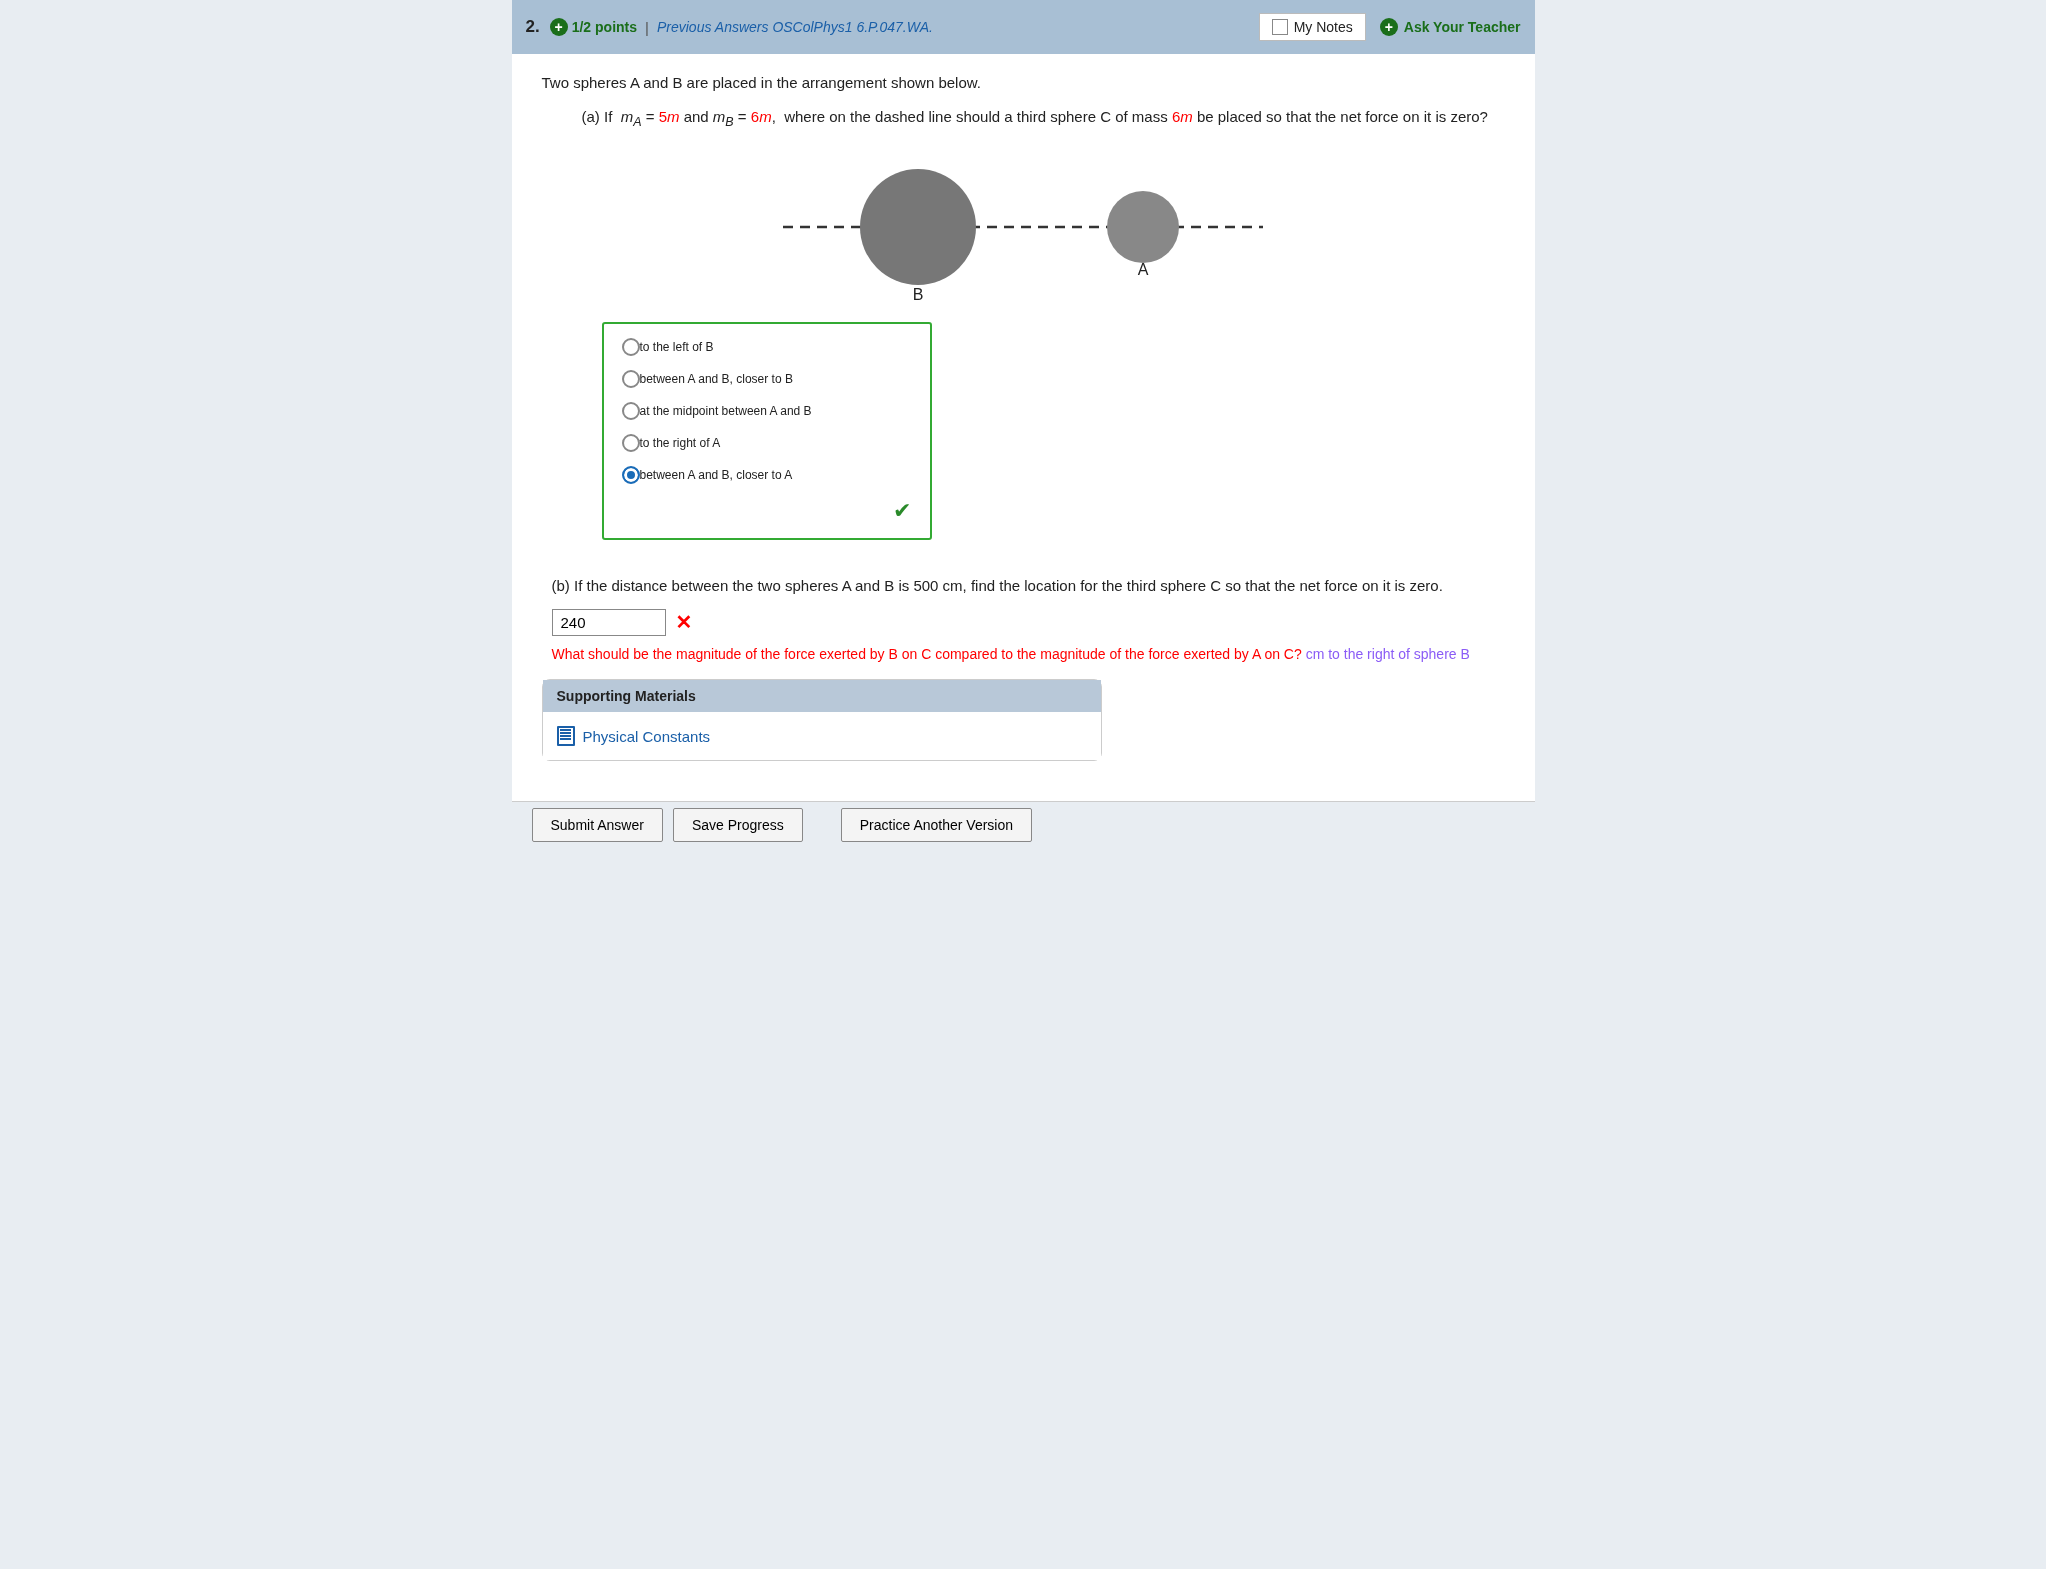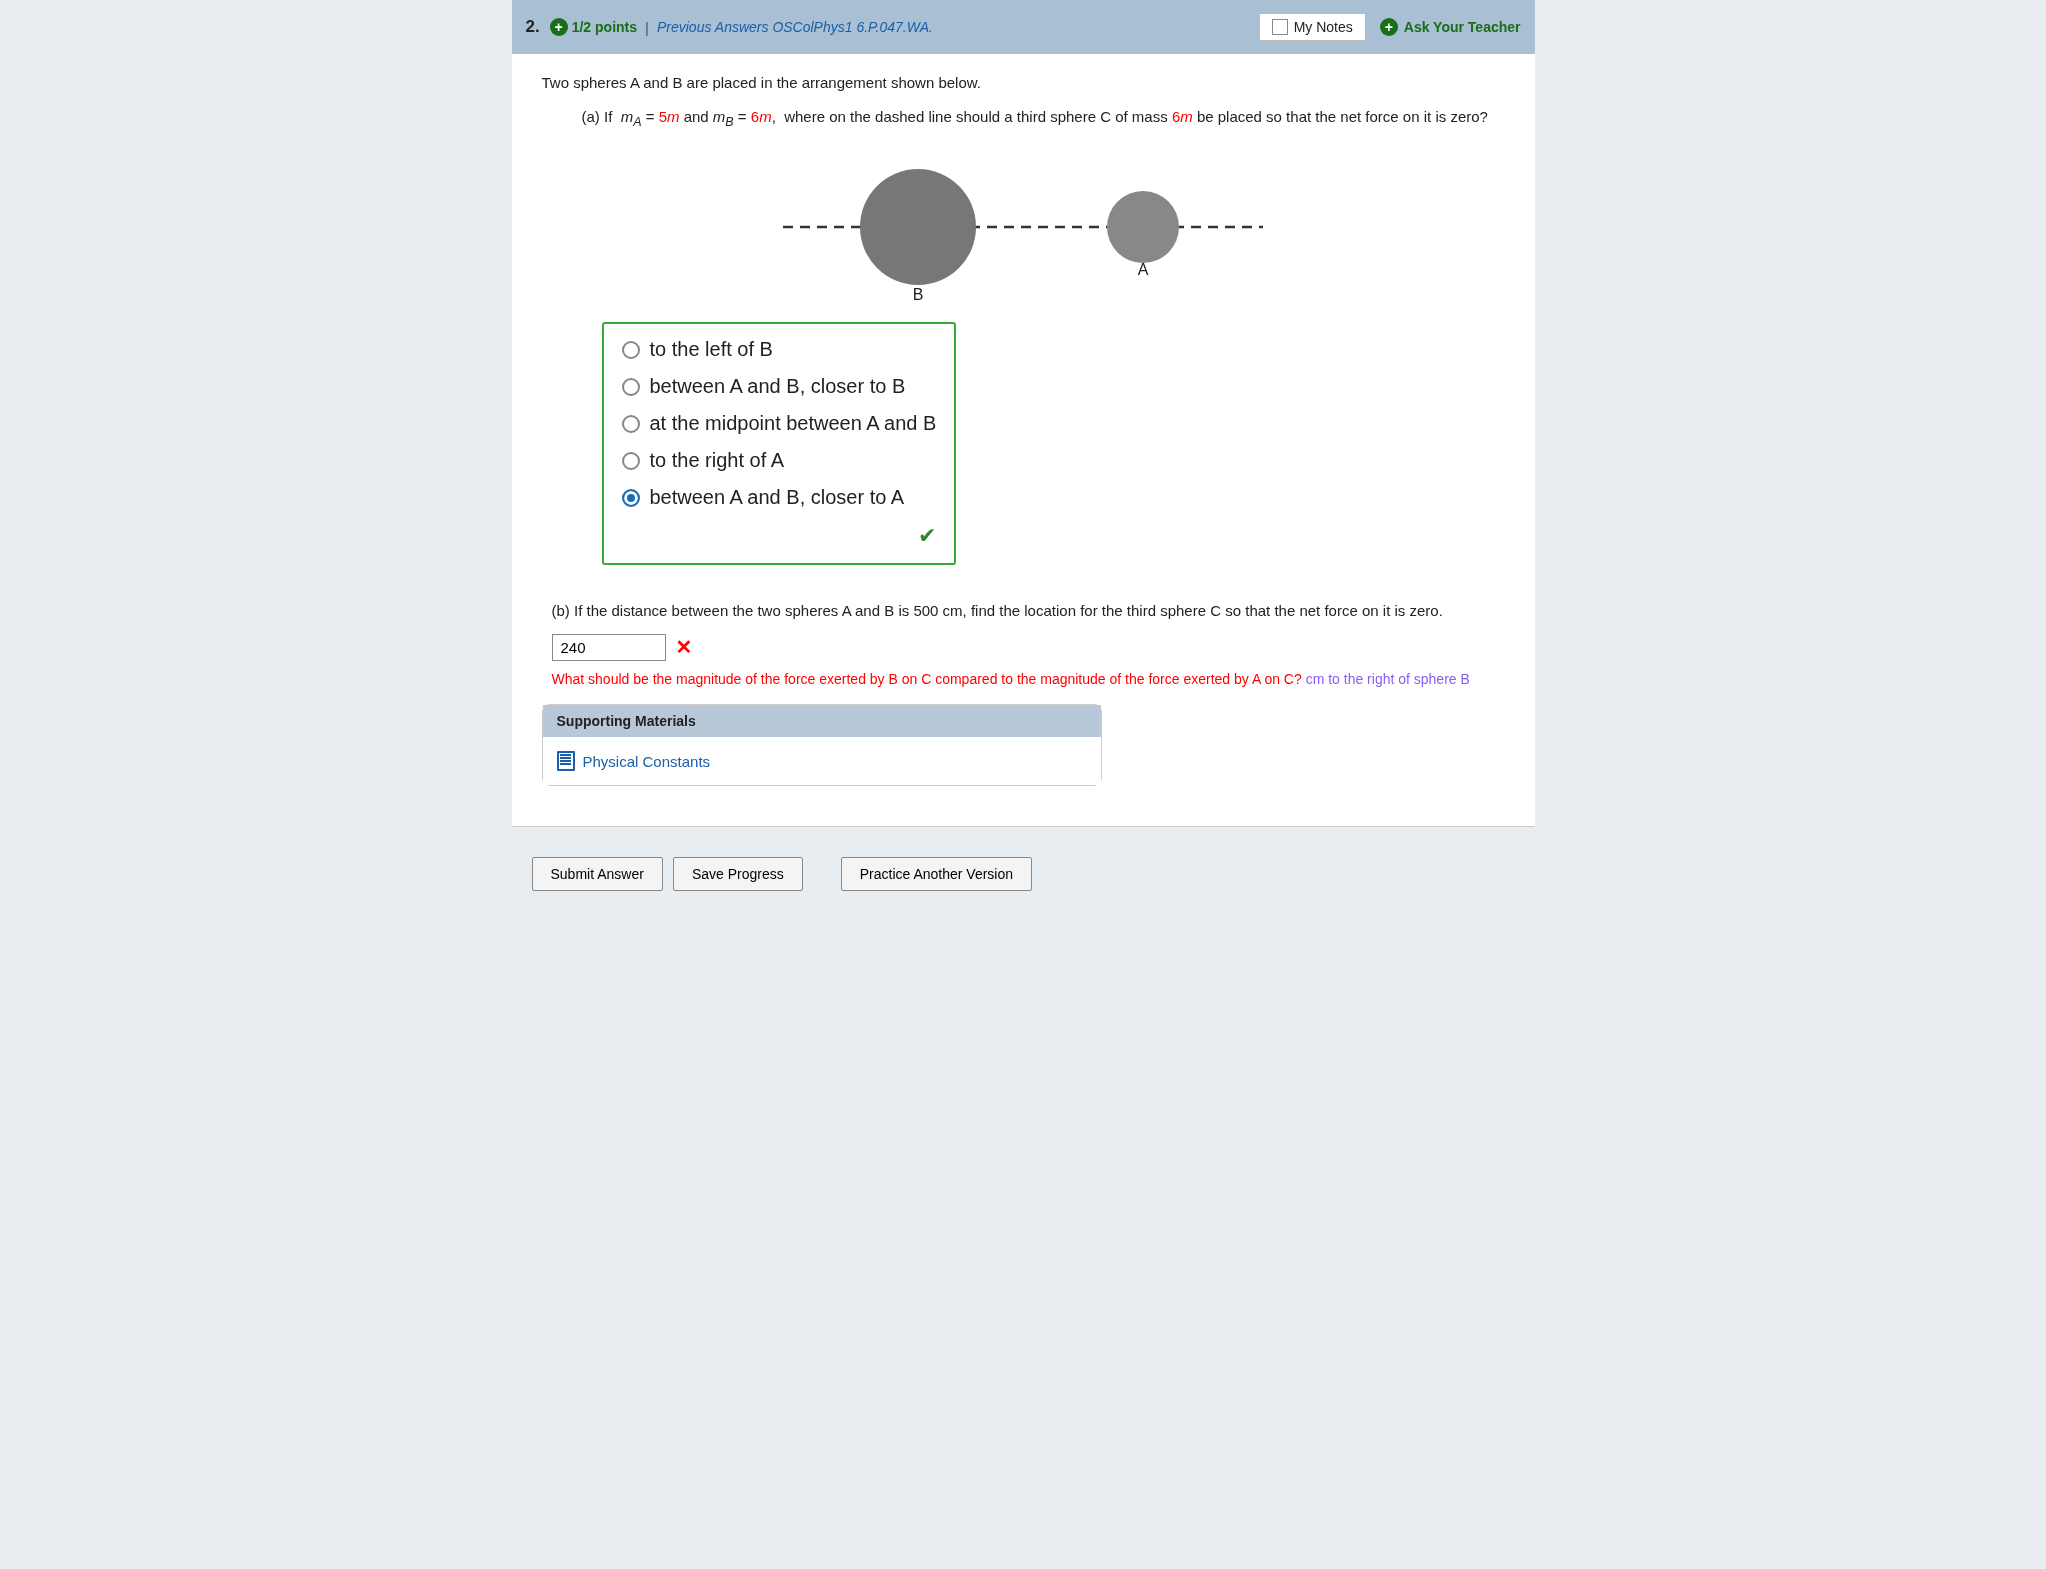--- a/index.html
+++ b/index.html
@@ -126,22 +126,22 @@
       padding: 14px 18px;
       display: inline-block;
       margin-left: 60px;
       margin-bottom: 10px;
       min-width: 330px;
     }
     .option-row {
       display: flex;
       align-items: center;
       margin-bottom: 14px;
-      gap: 10px;
-      font-size: 20px;
+      gap: 0;
+      font-size: 12px;
     }
     .option-row:last-child { margin-bottom: 0; }
     .radio-circle {
       width: 18px; height: 18px;
       border-radius: 50%;
       border: 2px solid #888;
       display: inline-block;
       flex-shrink: 0;
     }
     .radio-circle.selected {
@@ -229,21 +229,21 @@
       position: absolute;
       top: 1px; left: 1px; right: 2px;
       height: 2px;
       background: #1a5fa8;
       box-shadow: 0 3px 0 #1a5fa8, 0 6px 0 #1a5fa8, 0 9px 0 #1a5fa8;
     }
     
     .action-bar {
       background: #e8edf2;
       border-top: 1px solid #ccc;
-      padding: 30px 20px;
+      padding: 6px 20px;
       display: flex;
       align-items: center;
       gap: 10px;
     }
     .action-btn {
       border: 1px solid #888;
       background: #f4f4f4;
       padding: 8px 18px;
       font-size: 14px;
       cursor: pointer;

